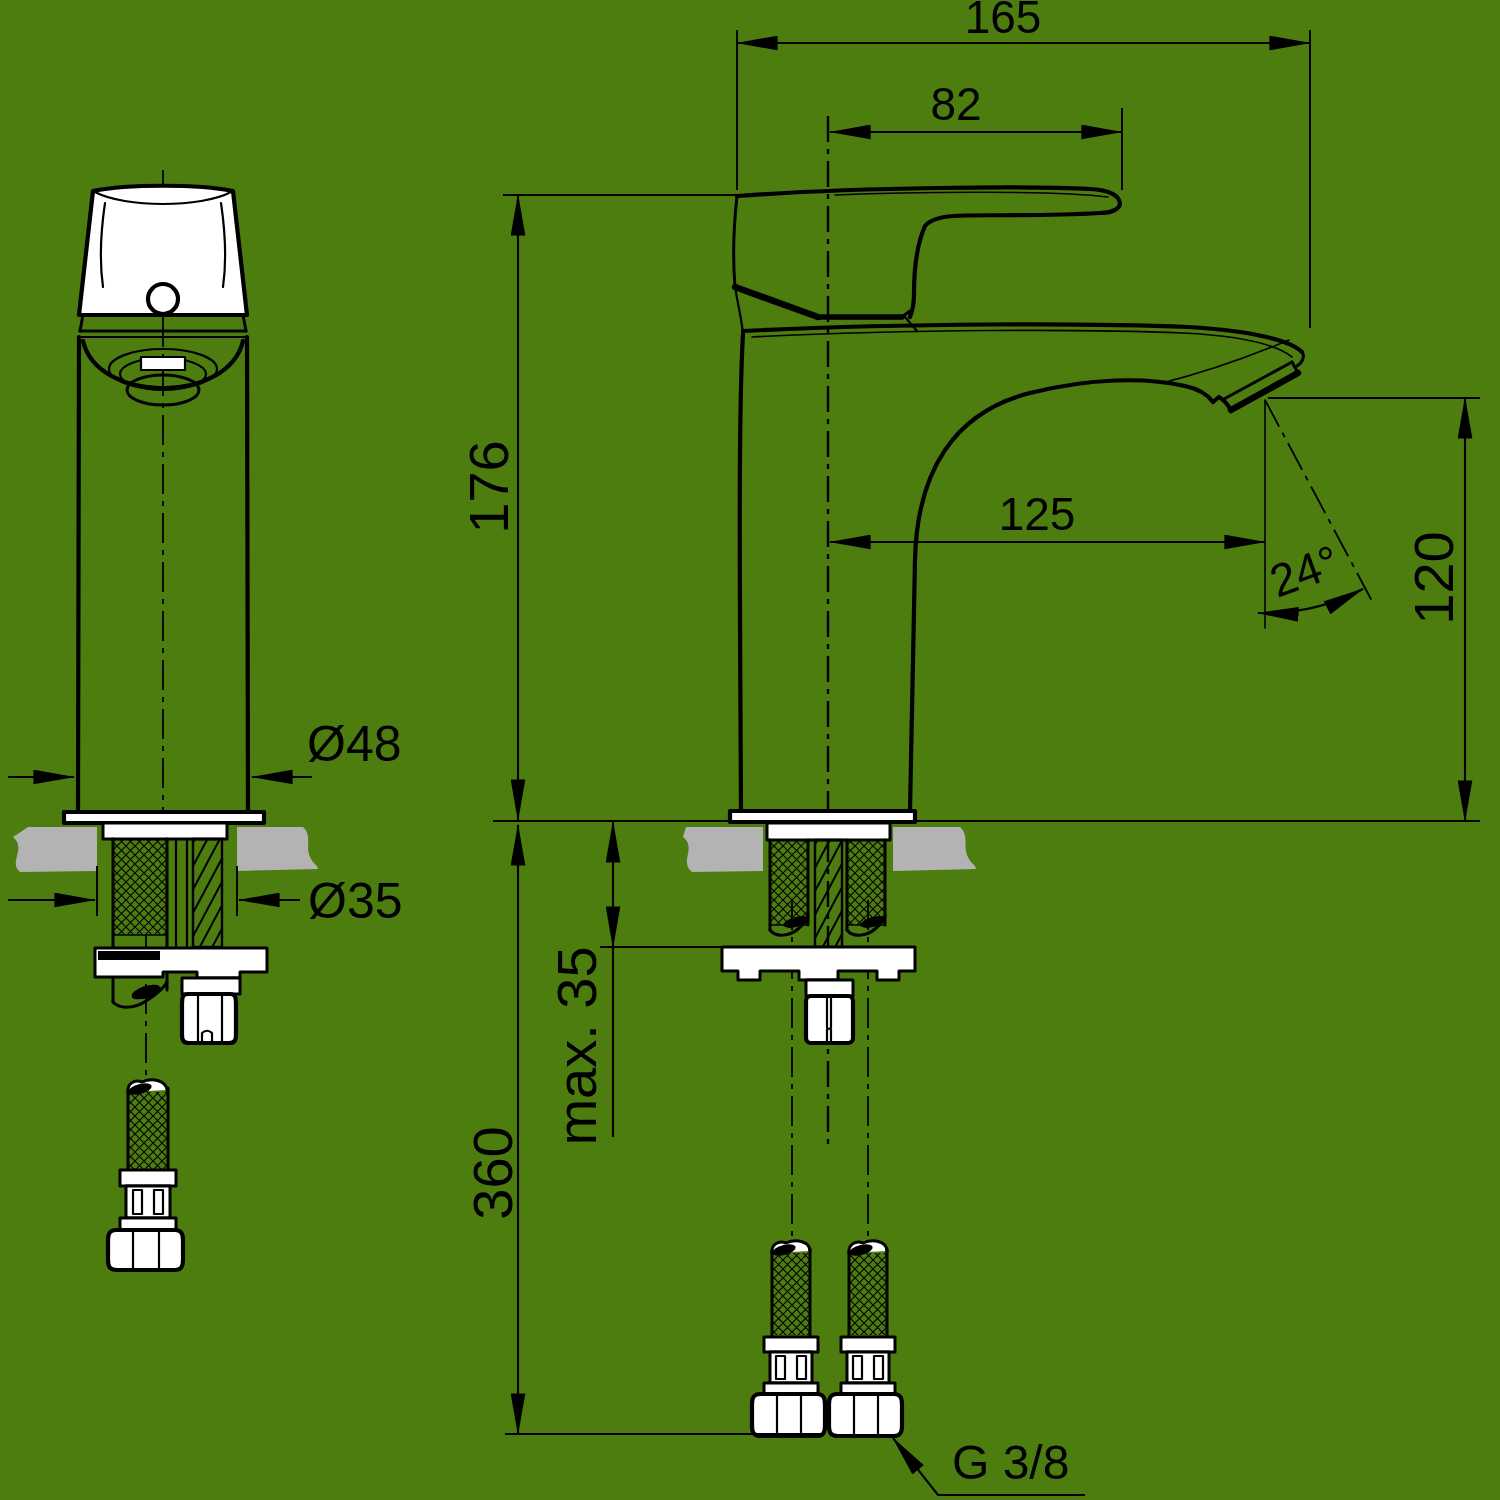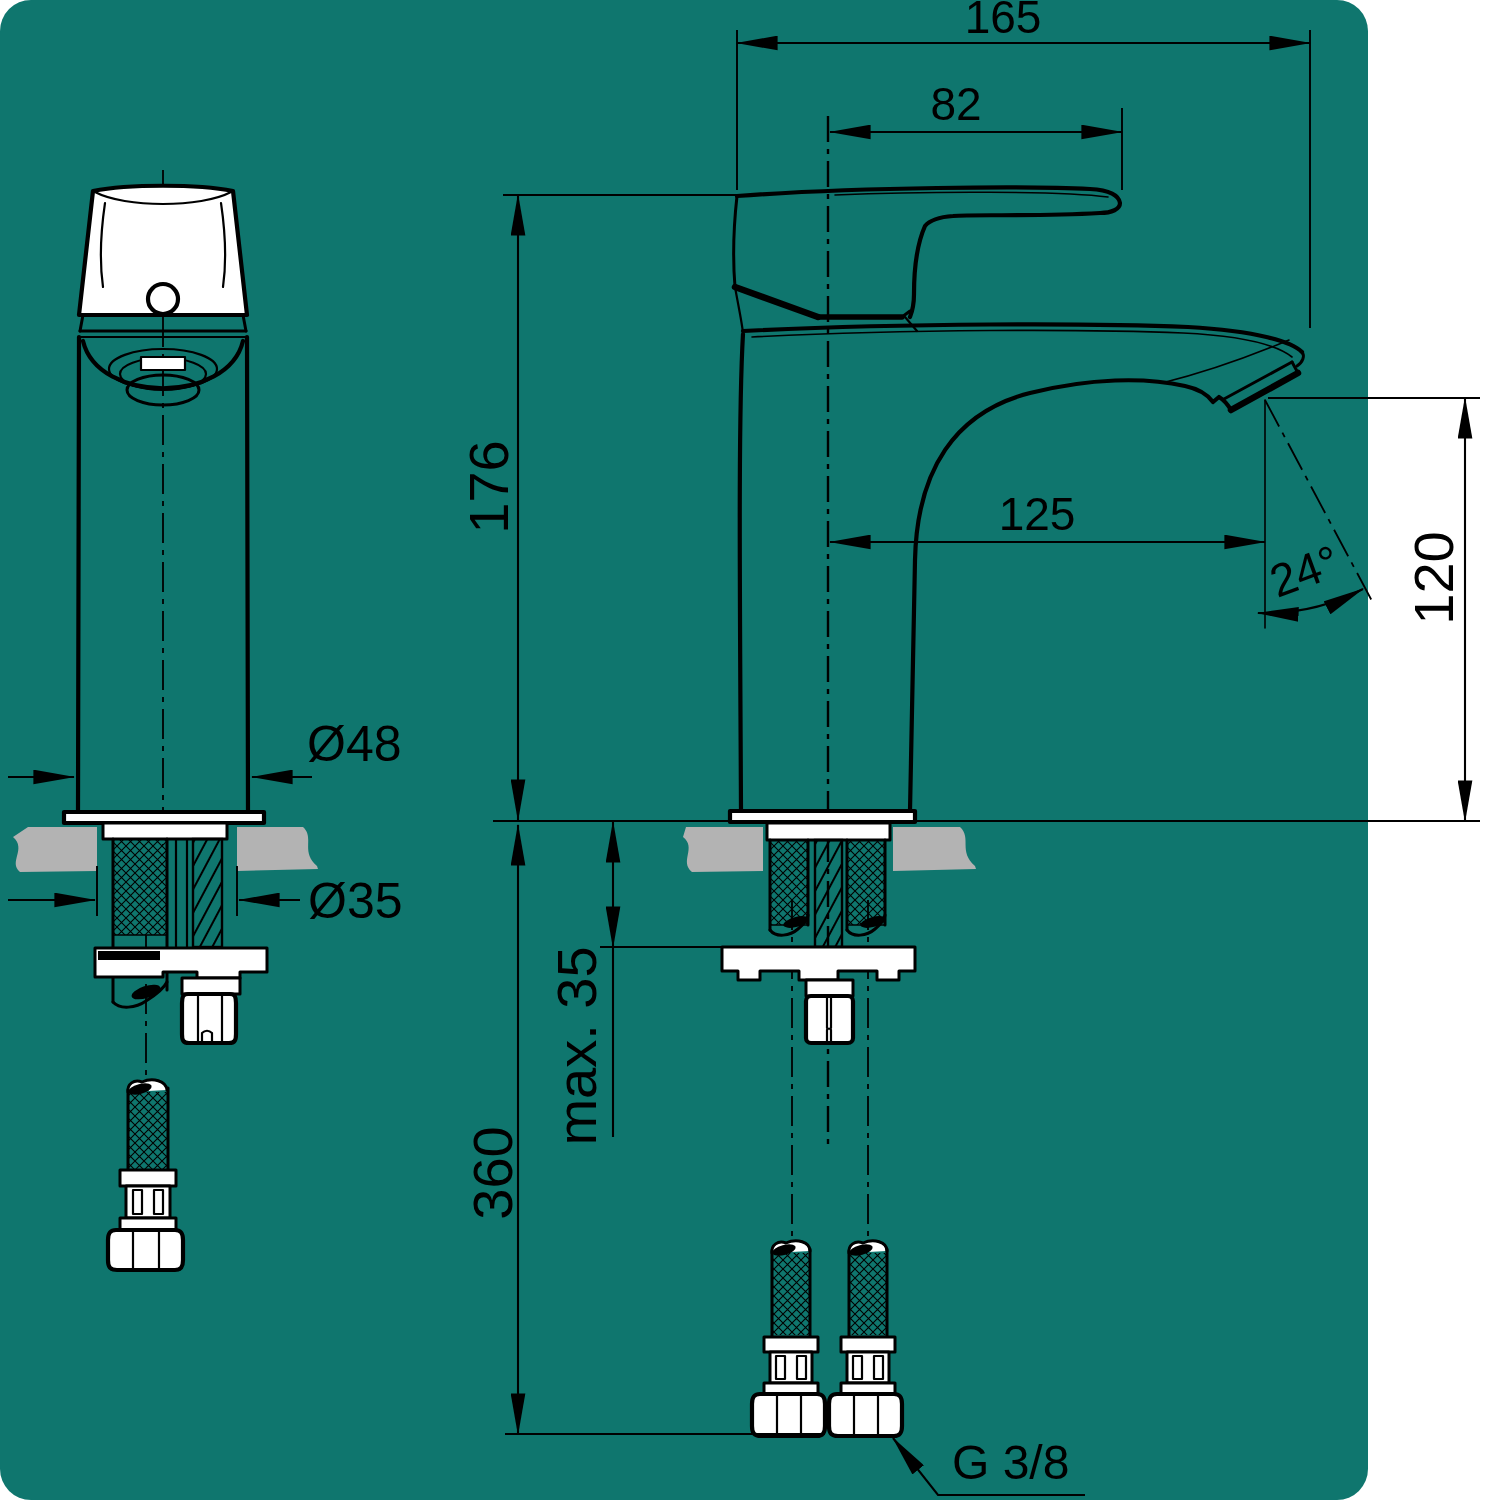--- a/index.html
+++ b/index.html
@@ -1,16 +1,16 @@
 <!DOCTYPE html>
 <html><head>
 <meta charset="utf-8">
 <style>
   html,body { margin:0; padding:0; background:#fff; }
-  #canvas { width:1368px; height:1500px; position:relative; background:#0f766e;border-radius:31px; }
+  #canvas { width:1500px; height:1500px; position:relative; background:#4d7c0f; }
   svg { display:block; }
   .s1 { stroke:#000; stroke-width:1.6; fill:none; stroke-linecap:round; }
   .s2 { stroke:#000; stroke-width:2.2; fill:none; stroke-linecap:round; stroke-linejoin:round; }
   .s3 { stroke:#000; stroke-width:3;   fill:none; stroke-linecap:round; stroke-linejoin:round; }
   .s4 { stroke:#000; stroke-width:4.2; fill:none; stroke-linecap:round; stroke-linejoin:round; }
   .s5 { stroke:#000; stroke-width:5.5; fill:none; stroke-linecap:round; stroke-linejoin:round; }
   .s6 { stroke:#000; stroke-width:6.5; fill:none; stroke-linecap:round; stroke-linejoin:round; }
   .w  { fill:#fff; }
   .blk{ fill:#000; stroke:none; }
   .cl { stroke:#000; stroke-width:1.8; fill:none; stroke-dasharray:30 7 5 7; }

